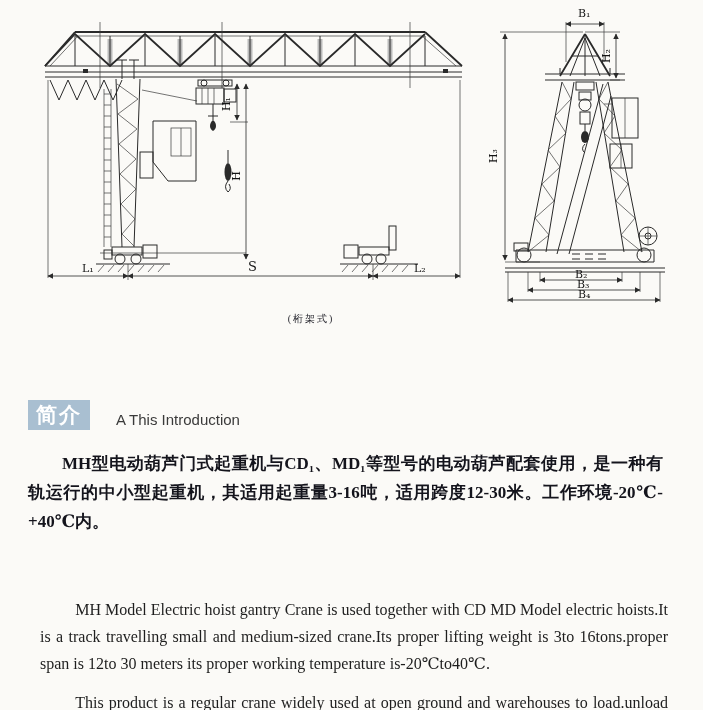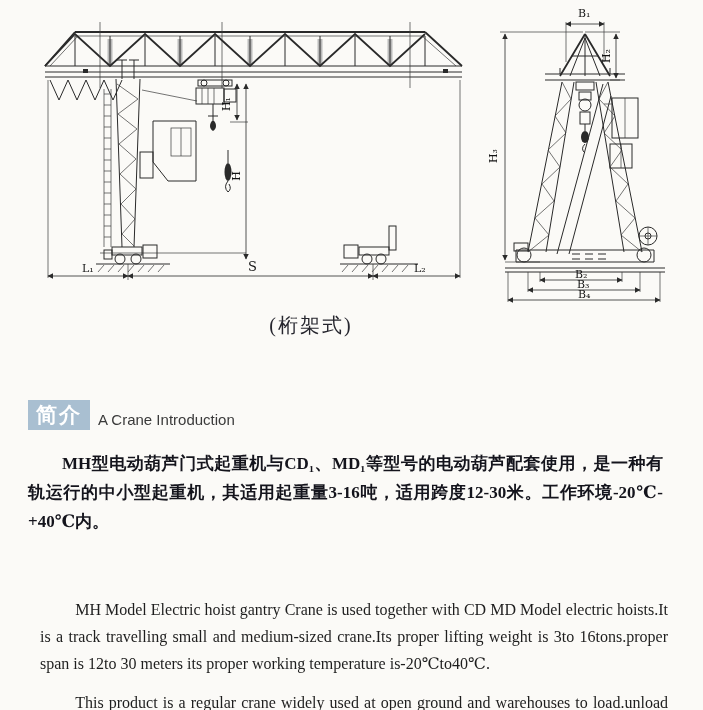--- a/index.html
+++ b/index.html
@@ -14,23 +14,23 @@
   .st{stroke:#2a2a2a;fill:none;stroke-width:1;}
   .st2{stroke:#2a2a2a;fill:none;stroke-width:1.8;}
   .thin{stroke:#3a3a3a;fill:none;stroke-width:.7;}
   .dim{stroke:#2a2a2a;fill:none;stroke-width:.8;}
   .gray{stroke:#b9b9b9;fill:none;stroke-width:5;}
   .ink{fill:#2a2a2a;stroke:none;}
   text.dlabel{font:11px "DejaVu Serif",serif;fill:#141414;}
   text.dlabel.big{font-size:13px;}
   
   .caption{position:absolute;top:312px;left:0;width:622px;text-align:center;
-    font-size:20px;letter-spacing:2px;color:#26262e;}
-  
-  .intro-head{position:absolute;top:400px;left:28px;display:flex;align-items:flex-end;gap:8px;}
+    font-size:10px;letter-spacing:2px;color:#26262e;}
+  
+  .intro-head{position:absolute;top:400px;left:28px;display:flex;align-items:flex-end;gap:26px;}
   .zh-badge{width:62px;height:30px;background:#a9bfd1;color:#ffffff;
     font-family:"Liberation Sans",sans-serif;font-weight:bold;font-size:21px;
     display:flex;align-items:center;justify-content:center;letter-spacing:2px;}
   .en-head{font-family:"Liberation Sans",sans-serif;font-size:15px;color:#3a3a3a;padding-bottom:2px;}
   
   .zh-block{position:absolute;top:449px;left:0;width:686px;padding:0 23px 0 28px;box-sizing:border-box;
     font-weight:700;font-size:17px;line-height:29px;color:#14141c;text-align:justify;}
   .zh-block p{margin:0;text-indent:2em;}
   
   .en-block{position:absolute;top:584px;left:0;width:703px;padding:0 23px 0 28px;box-sizing:border-box;
@@ -197,21 +197,21 @@
       <text class="dlabel" x="577" y="284">B₃</text>
       <text class="dlabel" x="578" y="294">B₄</text>
     </g>
   </g>
 </svg>
 
 <div class="caption">(桁架式)</div>
 
 <div class="intro-head">
   <div class="zh-badge">简介</div>
-  <div class="en-head">A Crane Introduction</div>
+  <div class="en-head">A This Introduction</div>
 </div>
 
 <div class="zh-block">
   <p>MH型电动葫芦门式起重机与CD₁、MD₁等型号的电动葫芦配套使用，是一种有轨运行的中小型起重机，其适用起重量3-16吨，适用跨度12-30米。工作环境-20℃-+40℃内。</p>
 </div>
 
 <div class="en-block">
   <p>MH Model Electric hoist gantry Crane is used together with CD MD Model electric hoists.It is a track travelling small and medium-sized crane.Its proper lifting weight is 3to 16tons.proper span is 12to 30 meters its proper working temperature is-20℃to40℃.</p>
   <p>This product is a regular crane widely used at open ground and warehouses to load.unload or grab materials.It has 2controlling methods.namely ground control and cabin control.</p>
 </div>

